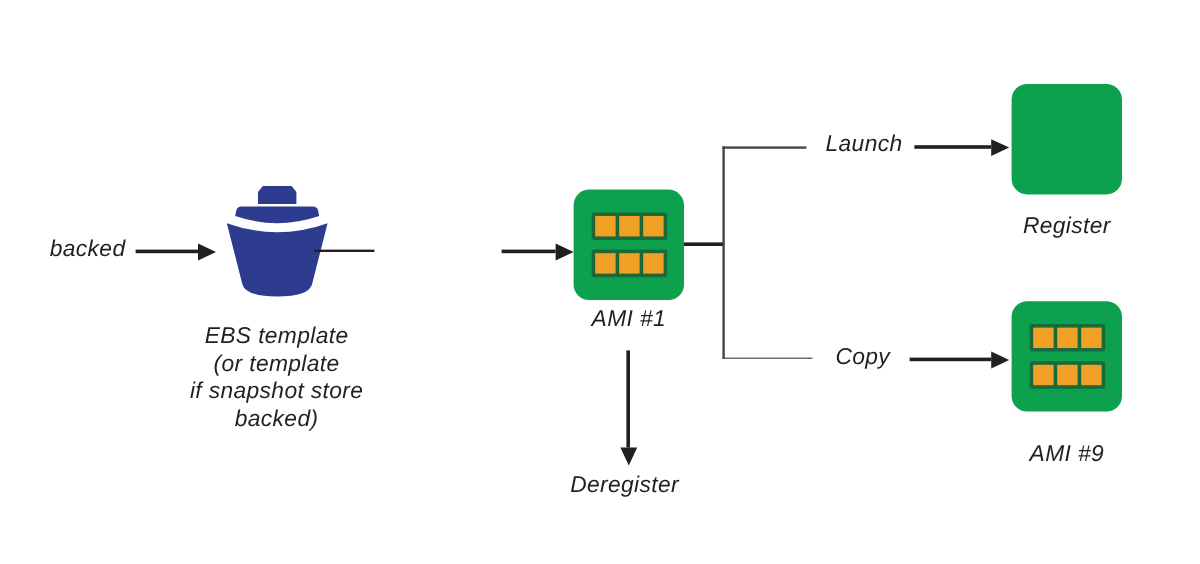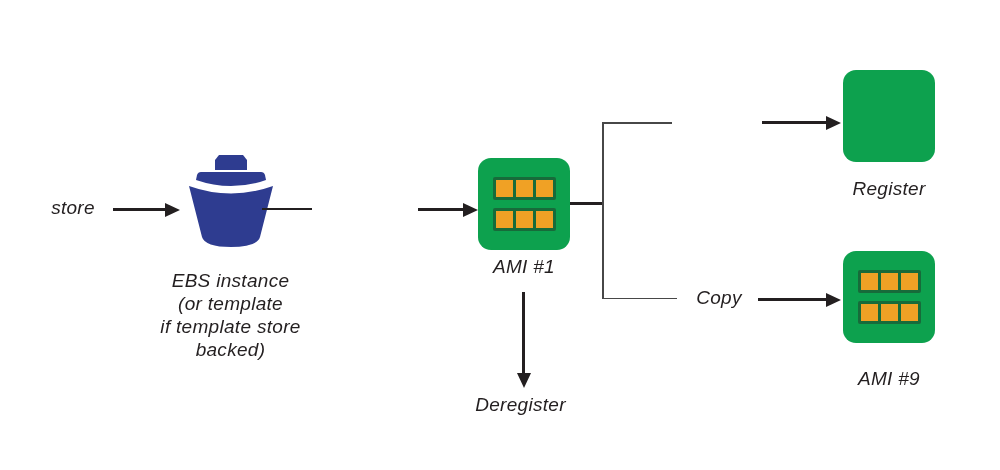--- a/index.html
+++ b/index.html
@@ -74,36 +74,36 @@
     background:var(--green);
     border-radius:13px;
   }
   .bucket{position:absolute;}
 </style>
 </head>
 <body>
 
 <div class="canvas">
 
-  <div class="lbl" style="left:35px;top:196px;width:76px;">store</div>
+  <div class="lbl" style="left:35px;top:196px;width:76px;">backed</div>
   <div class="arrow" style="left:113px;top:202px;width:67px;">
     <span class="shaft"></span>
     <span class="head"></span>
   </div>
 
   <svg class="bucket" style="left:185px;top:151px;" width="92" height="98" viewBox="0 0 92 98" aria-hidden="true">
     <path fill="var(--navy)" d="M34 4 L58 4 L62 9 L62 19 L30 19 L30 9 Z"></path>
     <path fill="var(--navy)" d="M16 21 H76 Q79 21 80 24 L81 29 Q46 41 11 29 L12 24 Q13 21 16 21 Z"></path>
     <path fill="var(--navy)" d="M4 35 Q46 50 88 35 L75 86 Q72 96 46 96 Q20 96 17 86 Z"></path>
   </svg>
 
   <div class="lbl caption" style="left:128px;top:269px;width:205px;">
-    <div>EBS instance</div>
+    <div>EBS template</div>
     <div>(or template</div>
-    <div>if template store</div>
+    <div>if snapshot store</div>
     <div>backed)</div>
   </div>
 
   <div class="line black" style="left:262px;top:208px;width:50px;height:2px;"></div>
   <div class="arrow" style="left:418px;top:202px;width:60px;">
     <span class="shaft"></span>
     <span class="head"></span>
   </div>
 
   <div class="ami-icon" style="left:478px;top:158px;">
@@ -118,20 +118,21 @@
       <span class="chip"></span>
     </div>
   </div>
   <div class="lbl" style="left:478px;top:255px;width:92px;text-align:center;">AMI #1</div>
 
   <div class="line black" style="left:570px;top:202px;width:33px;height:2.5px;"></div>
   <div class="line" style="left:602px;top:122px;width:1.5px;height:177px;"></div>
   <div class="line" style="left:602px;top:122px;width:70px;height:1.5px;"></div>
   <div class="line" style="left:602px;top:297.5px;width:75px;height:1.5px;"></div>
 
+  <div class="lbl" style="left:679px;top:109px;width:82px;">Launch</div>
   <div class="arrow" style="left:762px;top:115px;width:79px;">
     <span class="shaft"></span>
     <span class="head"></span>
   </div>
   <div class="instance-icon" style="left:843px;top:70px;"></div>
   <div class="lbl" style="left:843px;top:177px;width:92px;">Register</div>
 
   <div class="lbl" style="left:688px;top:286px;width:62px;">Copy</div>
   <div class="arrow" style="left:758px;top:292px;width:83px;">
     <span class="shaft"></span>

